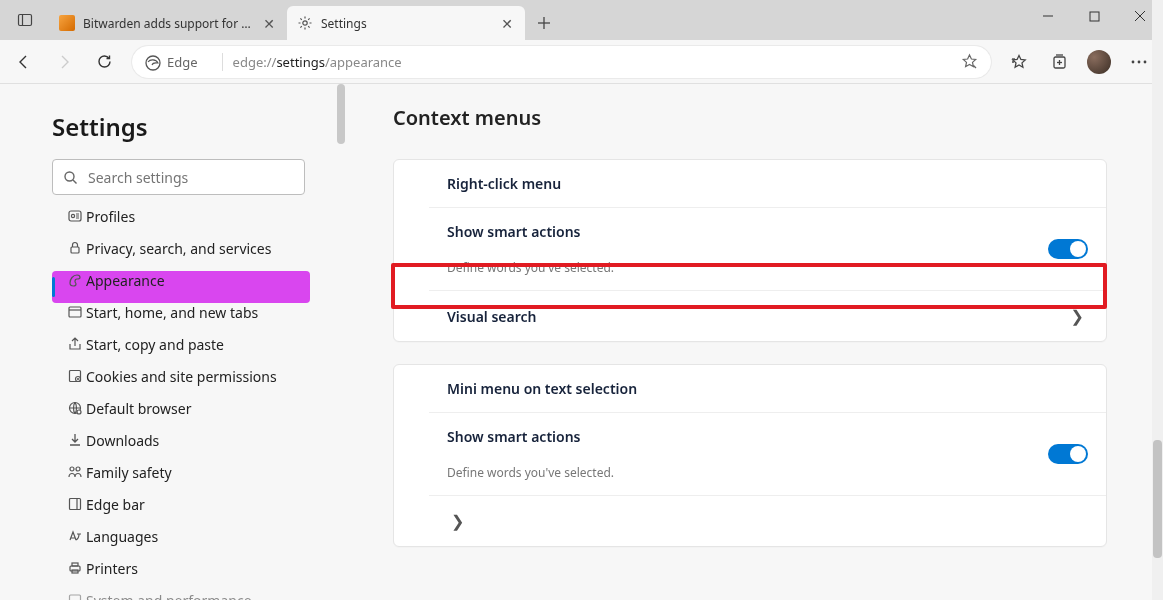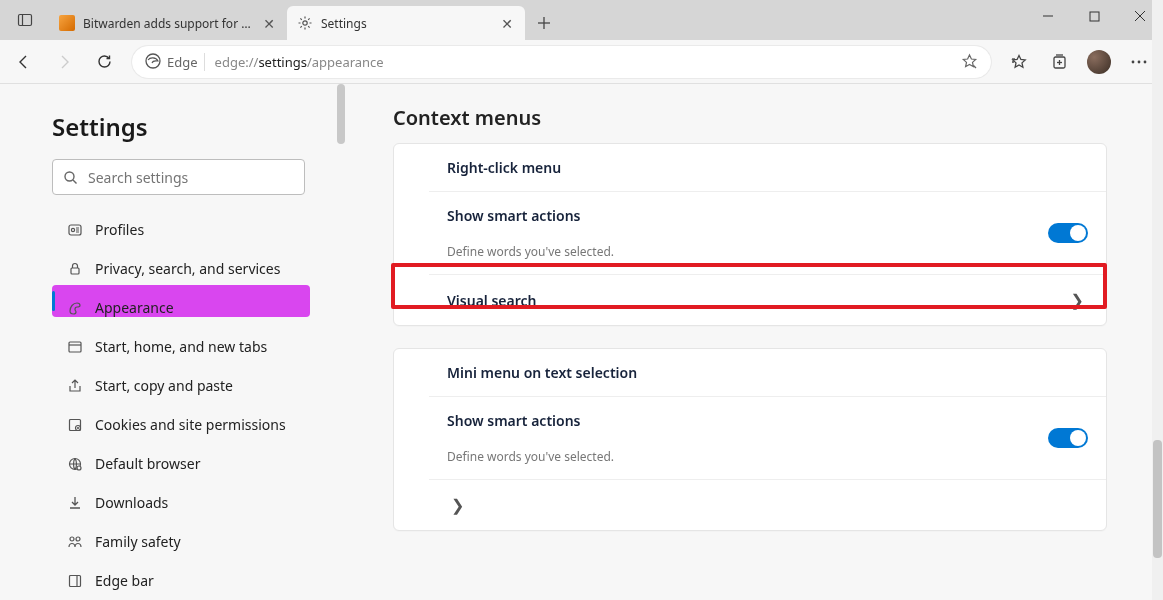--- a/index.html
+++ b/index.html
@@ -11,37 +11,37 @@
 .tab.active{background:#f7f7f7;}
 .tab .label{flex:1;white-space:nowrap;overflow:hidden;text-overflow:ellipsis;}
 .tab .close{width:16px;height:16px;display:flex;align-items:center;justify-content:center;font-size:14px;color:#555;}
 .newtab{width:30px;height:30px;display:flex;align-items:center;justify-content:center;margin-left:4px;margin-bottom:2px;color:#444;}
 .win-controls{display:flex;height:40px;}
 .win-btn{width:46px;height:32px;display:flex;align-items:center;justify-content:center;color:#333;}
 .toolbar{height:44px;background:#f7f7f7;display:flex;align-items:center;padding:0 6px;gap:4px;border-bottom:1px solid #e0e0e0;}
 .tb-btn{width:36px;height:36px;display:flex;align-items:center;justify-content:center;border-radius:4px;color:#333;}
 .tb-btn.disabled{color:#bbb;}
 .addr{flex:1;height:32px;border:1px solid #fff;border-radius:16px;background:#fff;display:flex;align-items:center;padding:0 12px;gap:10px;margin:0 6px;box-shadow:0 0 0 1px rgba(0,0,0,0.05);}
-.addr .site-id{display:flex;align-items:flex-start;gap:6px;color:#666;font-size:13px;padding-right:6px;border-right:1px solid #ddd;}
+.addr .site-id{display:flex;align-items:flex-end;gap:6px;color:#666;font-size:13px;padding-right:24px;border-right:1px solid #ddd;}
 .addr .url{flex:1;color:#888;font-size:13px;}
 .addr .url .dark{color:#222;}
 .content{display:flex;height:516px;background:#f7f7f7;}
 .sidebar-wrap{width:345px;position:relative;padding:26px 0 0 52px;}
 .sidebar-title{font-size:24px;font-weight:600;margin-bottom:16px;}
 .search-box{width:253px;height:36px;border:1px solid #bdbdbd;border-radius:4px;display:flex;align-items:center;padding:0 10px;gap:10px;color:#666;background:#fff;margin-bottom:12px;}
 .search-box input{border:none;outline:none;font-size:14px;flex:1;background:transparent;}
 .nav{list-style:none;width:258px;}
-.nav li{height:32px;display:flex;align-items:flex-end;gap:11px;padding:0 10px 0 14px;border-radius:4px;font-size:14px;color:#222;position:relative;cursor:default;margin-top:7px;}
+.nav li{height:32px;display:flex;align-items:flex-start;gap:2px;padding:0 10px 0 14px;border-radius:4px;font-size:14px;color:#222;position:relative;cursor:default;}
 .nav li.active{background:#d946ef;}
 .nav li.active::before{content:"";position:absolute;left:0;top:6px;bottom:6px;width:3px;background:#0078d4;border-radius:2px;}
 .nav .ico{width:18px;height:18px;display:flex;align-items:center;justify-content:center;color:#555;}
 .sidebar-scrollbar{position:absolute;right:0;top:0;bottom:0;width:8px;background:transparent;}
 .sidebar-scrollbar .thumb{position:absolute;left:0;width:8px;top:0;height:60px;background:#c8c8c8;border-radius:4px;}
 .main{flex:1;padding:20px 56px 0 48px;overflow:hidden;position:relative;}
-.section-title{font-size:20px;font-weight:600;color:#222;margin-bottom:12px;}
+.section-title{font-size:20px;font-weight:600;color:#222;margin-bottom:28px;}
 .card{background:#fff;border:1px solid #e5e5e5;border-radius:6px;margin-bottom:22px;box-shadow:0 1px 1px rgba(0,0,0,0.02);padding-left:35px;}
 .row{padding:14px 18px;border-bottom:1px solid #eee;display:flex;align-items:center;}
 .row:last-child{border-bottom:none;}
 .row .txt{flex:1;}
 .row .title{font-size:14px;font-weight:600;color:#17233b;}
 .row .desc{font-size:12px;color:#777;margin-top:18px;}
 .row.header .title{font-weight:600;}
 .toggle{width:40px;height:20px;border-radius:10px;background:#0078d4;position:relative;}
 .toggle::after{content:"";position:absolute;right:2px;top:2px;width:16px;height:16px;border-radius:50%;background:#fff;}
 .chev{color:#555;font-size:16px;padding:0 4px;}

